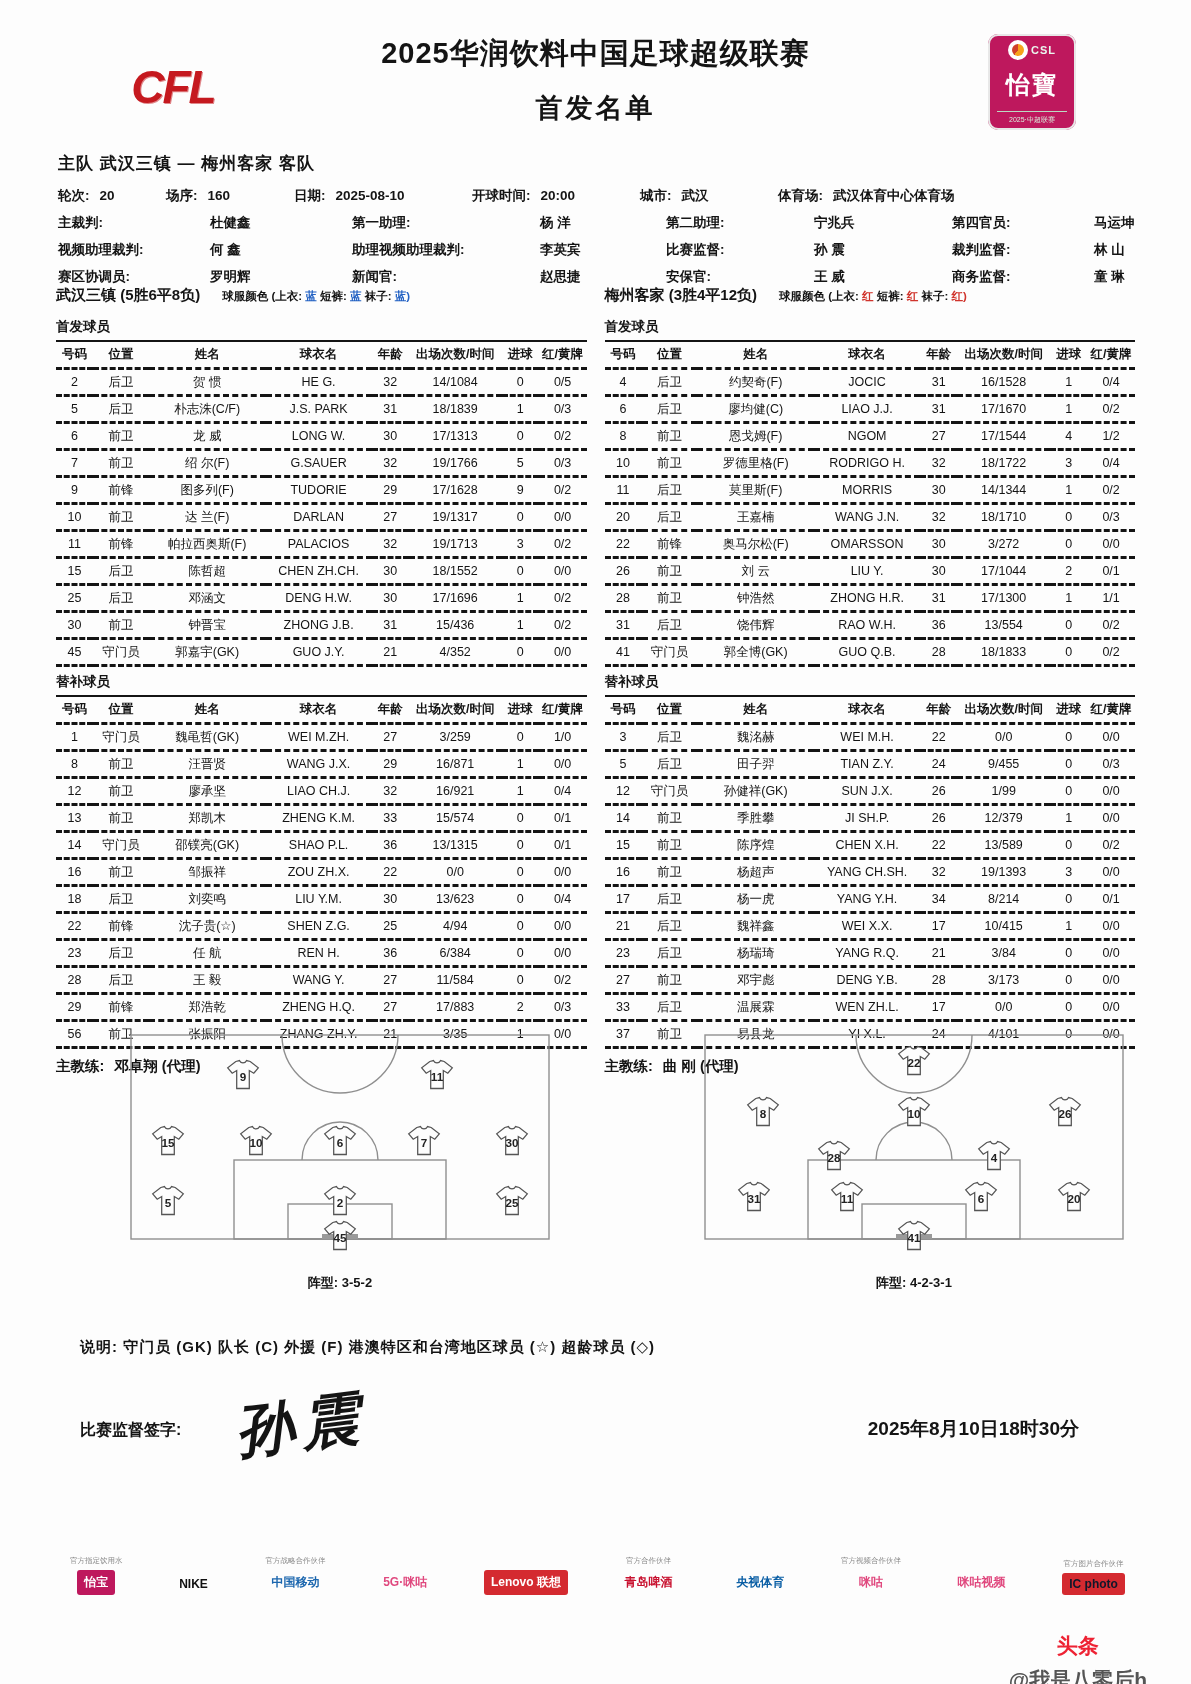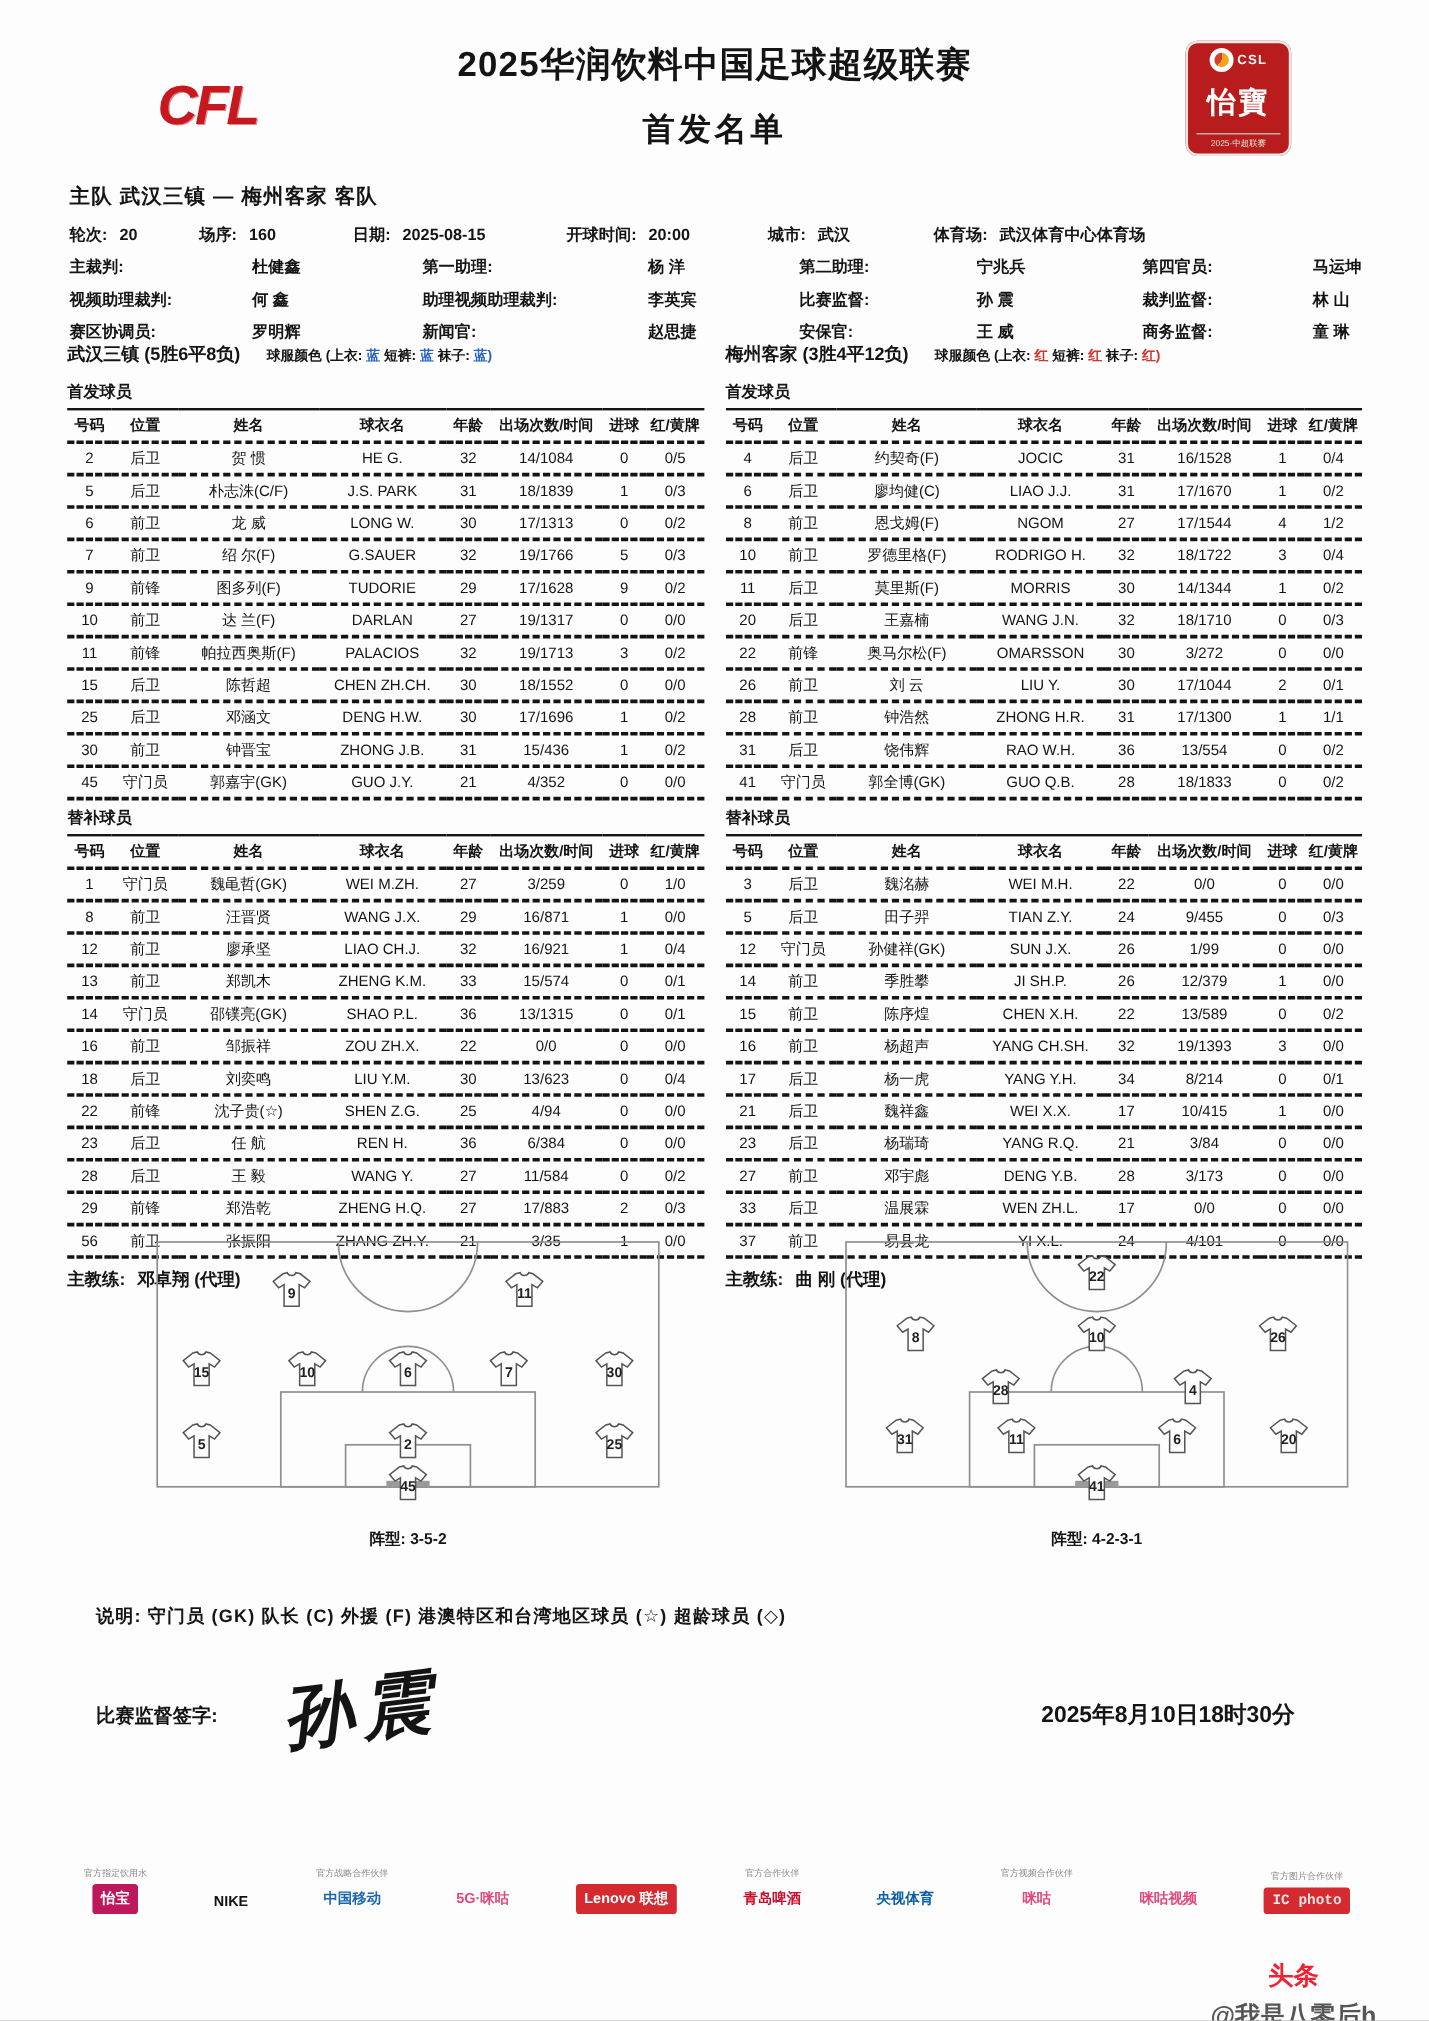--- a/index.html
+++ b/index.html
@@ -6,21 +6,21 @@
   .page{position:relative;width:1191px;height:1684px;background:#fdfdfd;margin:0 auto;
         font-family:"Liberation Sans","DejaVu Sans",sans-serif;color:#141414;overflow:hidden;
         outline:1px solid #c9c9c9;}
   
   .hdr{position:absolute;top:34px;left:0;width:100%;height:110px;}
   .cfl-logo{position:absolute;left:108px;top:18px;width:130px;height:70px;display:flex;align-items:center;justify-content:center;}
   .cfl-logo span{font-style:italic;font-weight:900;font-size:46px;color:#c5191f;letter-spacing:-2px;text-shadow:1px 1px 0 #e0888b;}
   .titles{position:absolute;left:0;width:100%;text-align:center;}
   .t1{font-size:29px;font-weight:700;letter-spacing:1px;}
   .t2{font-size:27px;font-weight:900;margin-top:16px;letter-spacing:3px;}
-  .csl-badge{position:absolute;right:115px;top:0;width:88px;height:96px;background:#b91c1c;border-radius:10px;
+  .csl-badge{position:absolute;right:115px;top:0;width:88px;height:96px;background:#be185d;border-radius:10px;
              display:flex;flex-direction:column;align-items:center;justify-content:flex-start;box-shadow:0 0 0 2px #e8e8e8 inset;}
   .badge-top{display:flex;align-items:center;gap:3px;margin-top:6px;}
   .swirl{width:20px;height:20px;border-radius:50%;background:#fff;position:relative;display:inline-block;}
   .swirl::after{content:"";position:absolute;left:4px;top:4px;width:12px;height:12px;border-radius:50%;
                 background:conic-gradient(#f6a21c 0 60%,#d0402a 60% 100%);}
   .badge-top .csl{color:#eaf6ee;font-size:11px;font-weight:bold;letter-spacing:1px;}
   .badge-brand{color:#fff;font-size:24px;font-weight:900;margin-top:9px;letter-spacing:2px;}
   .badge-bottom{color:#d9eedd;font-size:7px;margin-top:10px;border-top:1px solid #bcd9c2;padding-top:3px;width:70px;text-align:center;}
   
   .fixture{position:absolute;top:152px;left:58px;font-size:17px;font-weight:900;letter-spacing:1px;}
@@ -92,21 +92,21 @@
     <span>武汉三镇</span>
     <span>—</span>
     <span>梅州客家</span>
     <span>客队</span>
   </div>
 
   <div class="info" id="info">
       <div class="info-row r0">
         <div class="info-cell"><span class="k">轮次:</span><span class="v">20</span></div>
         <div class="info-cell"><span class="k">场序:</span><span class="v">160</span></div>
-        <div class="info-cell"><span class="k">日期:</span><span class="v">2025-08-15</span></div>
+        <div class="info-cell"><span class="k">日期:</span><span class="v">2025-08-10</span></div>
         <div class="info-cell"><span class="k">开球时间:</span><span class="v">20:00</span></div>
         <div class="info-cell"><span class="k">城市:</span><span class="v">武汉</span></div>
         <div class="info-cell"><span class="k">体育场:</span><span class="v">武汉体育中心体育场</span></div>
       </div>
       <div class="info-row rx">
         <div>主裁判:</div>
         <div>杜健鑫</div>
         <div>第一助理:</div>
         <div>杨 洋</div>
         <div>第二助理:</div>
@@ -887,21 +887,21 @@
       <div class="sponsor">
         <div class="cat">官方视频合作伙伴</div>
         <div class="mark" style="color: rgb(224, 72, 126);">咪咕</div>
       </div>
       <div class="sponsor">
         <div class="cat"></div>
         <div class="mark" style="color: rgb(224, 72, 126);">咪咕视频</div>
       </div>
       <div class="sponsor">
         <div class="cat">官方图片合作伙伴</div>
-        <div class="mark" style="color: #e5e5e5; background: rgb(212, 42, 48); font-family: Liberation Mono, monospace;">IC photo</div>
+        <div class="mark" style="color: #0f172a; background: rgb(212, 42, 48);">IC photo</div>
       </div>
     </div>
 
   <div class="watermark">
     <span class="tt">头条</span>
     <span class="hd">@我是八零后h</span>
   </div>
 </div>
 
 </body></html>

